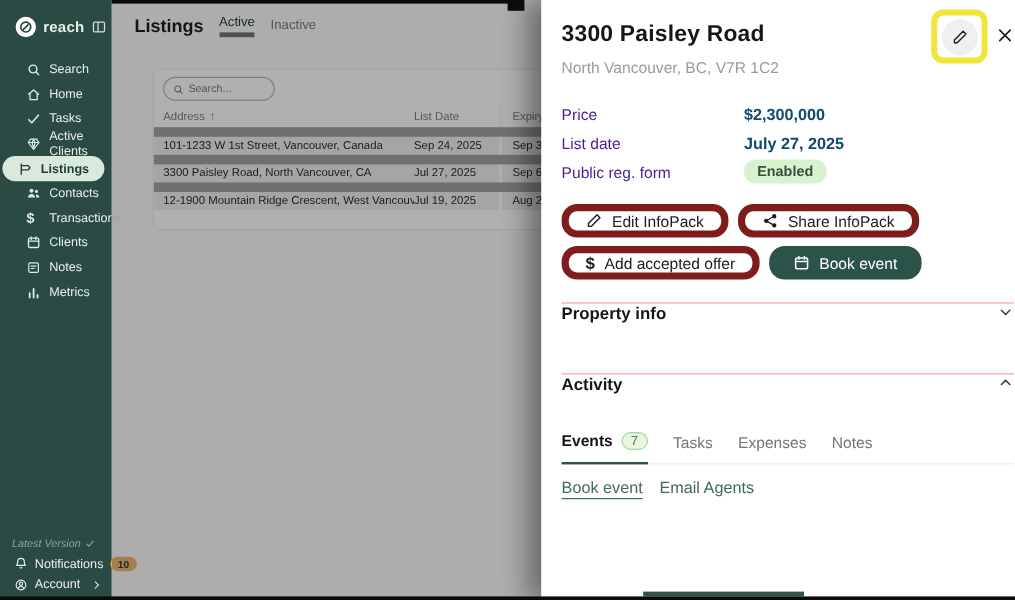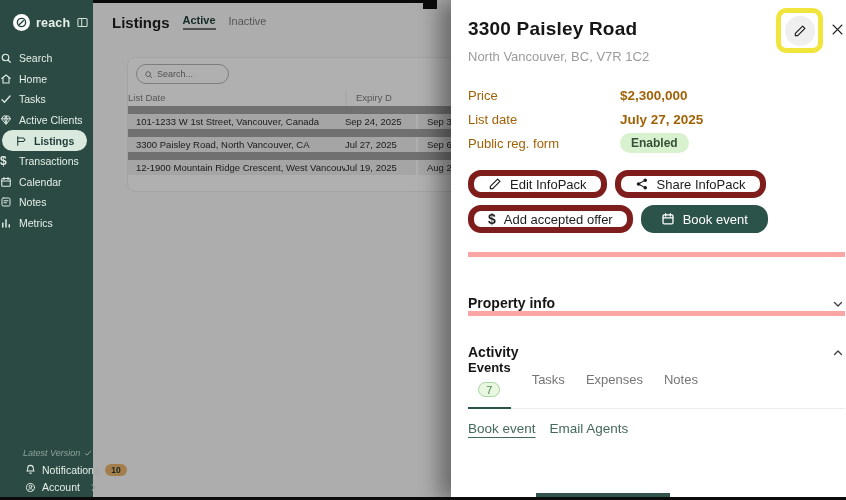--- a/index.html
+++ b/index.html
@@ -8,37 +8,37 @@
   .stage { position:absolute; inset:0; width:846px; height:500px; background:#fbfbfb; }
   svg { display:block; }
 
   
   .sidebar { position:absolute; left:0; top:0; width:93px; height:500px; background:#2a4a43; color:#e7efe9; z-index:2; }
   .logo-row { display:flex; align-items:center; gap:6px; padding:14px 8px 0 13px; }
   .logo-circle { width:17px; height:17px; background:#fff; border-radius:50%; display:flex; align-items:center; justify-content:center; color:#22413b; flex:none; }
   .logo-text { font-size:12.5px; font-weight:bold; letter-spacing:.2px; flex:1; }
   .collapse-btn { color:#cfe0d7; cursor:pointer; }
   .nav { margin-top:17px; }
-  .nav-item { display:flex; align-items:center; gap:7px; height:20.6px; padding-left:0; font-size:10.5px; color:#e7efe9; cursor:pointer; }
+  .nav-item { display:flex; align-items:center; gap:7px; height:20.6px; padding-left:22px; font-size:10.5px; color:#e7efe9; cursor:pointer; }
   .nav-item .nico { width:12px; flex:none; color:#dfeae3; }
   .nav-item.active { background:#d9e9dd; color:#1e3c35; border-radius:13px; margin:0 6px 0 2px; padding-left:13px; font-weight:bold; }
   .nav-item.active .nico { color:#1e3c35; }
-  .side-footer { position:absolute; left:14px; bottom:4px; width:93px; }
+  .side-footer { position:absolute; left:1px; bottom:4px; width:93px; }
   .version-row { display:flex; align-items:center; gap:4px; padding-left:9px; font-size:9px; font-style:italic; color:#8da49c; height:16px; }
   .foot-item { display:flex; align-items:center; gap:6px; padding-left:11px; height:17.5px; font-size:10.5px; cursor:pointer; }
   .foot-item .nico { width:11px; flex:none; }
   .notif-badge { margin-left:auto; margin-right:7px; background:#eeb96e; color:#2b3a34; font-size:8.5px; font-weight:bold; padding:1px 6px; border-radius:8px; }
   .foot-chevron { margin-left:auto; margin-right:9px; color:#cfe0d7; }
 
   
   .main { position:absolute; left:93px; top:0; width:753px; height:500px; background:#fbfbfb; }
   .page-header { height:44px; display:flex; align-items:center; padding-left:19px; gap:13px; }
   .page-title { font-size:15px; font-weight:bold; color:#1f1f1f; }
   .htab { font-size:11px; color:#7c7c7c; padding-bottom:2px; cursor:pointer; }
-  .htab.active { color:#1e3c35; font-weight:bold; border-bottom:2px solid #737373; }
+  .htab.active { color:#1e3c35; font-weight:normal; border-bottom:4px solid #737373; }
   .card { position:absolute; left:34px; top:57px; width:560px; height:135px; background:#fff; border:1px solid #ededed; border-radius:8px; overflow:hidden; }
   .search-box { display:flex; align-items:center; gap:4px; margin:6px 0 0 8px; width:93px; height:20px; border:1px solid #b5b5b5; border-radius:10px; padding:0 7px; color:#8a8a8a; }
   .search-box input { border:none; outline:none; width:60px; font-size:9px; background:transparent; color:#555; font-family:inherit; }
   .tgrid { display:grid; grid-template-columns:217px 71px 1fr; }
   .thead { margin-top:5px; height:17px; align-items:center; color:#7e7e7e; font-size:9.5px; }
   .th1 { padding-left:8px; display:flex; align-items:center; gap:4px; }
   .trow { height:23px; align-items:center; background:#efefef; border-top:8px solid #a3a3a3; font-size:9.5px; color:#2c2c2c; cursor:pointer; }
   .trow > div { white-space:nowrap; overflow:hidden; }
   .td1 { padding-left:8px; }
   .td3 { border-left:2px solid #fff; padding-left:9px; height:100%; display:flex; align-items:center; }
@@ -57,43 +57,43 @@
   .panel-head { display:flex; align-items:flex-start; }
   .panel-titles { padding-top:18px; flex:1; }
   .panel-title { font-size:19px; font-weight:bold; color:#161616; letter-spacing:.2px; }
   .panel-subtitle { margin-top:9px; font-size:13px; color:#9b9b9b; }
   .hl-box { margin-top:8px; width:47px; height:45px; border:5px solid #f1e53d; border-radius:10px; display:flex; align-items:center; justify-content:center; flex:none; }
   .icon-circle { width:30px; height:30px; border-radius:50%; background:#efefef; display:flex; align-items:center; justify-content:center; color:#1d1d1d; cursor:pointer; }
   .close-btn { margin:22px 0 0 7px; color:#1d1d1d; cursor:pointer; flex:none; }
 
   .fields { margin-top:19px; }
   .frow { display:flex; align-items:center; height:24px; }
-  .flabel { width:152px; font-size:13px; color:#a16207; flex:none; }
-  .fvalue { font-size:13.5px; font-weight:bold; color:#a16207; }
+  .flabel { width:152px; font-size:13px; color:#4c1d95; flex:none; }
+  .fvalue { font-size:13.5px; font-weight:bold; color:#0c4a6e; }
   .badge-enabled { font-size:12px; font-weight:bold; color:#35503a; background:#d8f2cf; padding:3px 11px; border-radius:11px; }
 
   .actions { margin-top:15px; }
   .act-row { display:flex; gap:8px; margin-bottom:7px; }
   .btn { display:inline-flex; align-items:center; gap:8px; height:28px; padding:0 14px; border:6px solid #7f1d1d; border-radius:13px;
          background:#fff; font-size:13px; color:#1c1c1c; font-family:inherit; cursor:pointer; }
   .btn .bico { color:#1c1c1c; }
   .btn.primary { background:#2c5349; border-color:#2c5349; color:#fff; }
   .btn.primary .bico { color:#fff; }
   .dollar-glyph { font-weight:bold; font-size:14px; line-height:1; }
 
-  .section { border-top:5px solid #fca5a5; display:flex; align-items:flex-end; justify-content:space-between; cursor:pointer; }
+  .section { border-top:1px solid #fca5a5; display:flex; align-items:flex-start; justify-content:space-between; cursor:pointer; }
   .sec-pi { margin-top:19px; height:59px; }
   .sec-se { height:58px; }
   .sec-ac { height:49px; }
   .sec-label { font-size:14px; font-weight:bold; color:#161616; }
   .chev { color:#3c3c3c; }
 
   .atabs { display:flex; gap:21px; border-bottom:1px solid #ececec; }
   .atab { font-size:13px; color:#757575; padding-bottom:10px; cursor:pointer; display:flex; align-items:center; gap:7px; }
-  .atab.active { color:#141414; font-weight:bold; border-bottom:2.5px solid #2c5349; margin-bottom:-1px;flex-direction:column; }
+  .atab.active { color:#141414; font-weight:bold; border-bottom:2.5px solid #2c5349; margin-bottom:-1px; }
   .count-badge { background:#e9f6e0; border:1px solid #a5d6a1; color:#44884c; font-size:11px; font-weight:normal; padding:0.5px 7px; border-radius:10px; }
   .alinks { display:flex; gap:14px; margin-top:12px; }
   .alink { font-size:13.5px; color:#44695d; cursor:pointer; }
   .alink.underlined { text-decoration:underline; text-underline-offset:4px; }
   .peek-bar { position:absolute; left:85px; bottom:3px; width:134px; height:4px; background:#33544c; }
 </style>
 </head>
 <body>
 
 <div class="stage">
@@ -155,33 +155,44 @@
       <div class="nav-item active">
         <span class="nico">
             <svg width="12" height="12" viewBox="0 0 24 24" fill="none" stroke="currentColor" stroke-width="2.2" stroke-linecap="round" stroke-linejoin="round">
               <line x1="5.5" y1="3.5" x2="5.5" y2="20.5"></line>
               <path d="M5.5 6h11.5l3 3.5-3 3.5H5.5"></path>
             </svg>
           </span>
         <span>Listings</span>
       </div>
       <div class="nav-item">
+        <span class="nico">
+            <svg width="12" height="12" viewBox="0 0 24 24" fill="currentColor">
+              <circle cx="8.5" cy="8" r="3.4"></circle>
+              <path d="M2.5 19c0-3.4 2.7-5.6 6-5.6s6 2.2 6 5.6z"></path>
+              <circle cx="16.8" cy="9" r="2.6"></circle>
+              <path d="M16 14c3 0 5.5 1.8 5.5 5h-5z"></path>
+            </svg>
+          </span>
+        <span>Contacts</span>
+      </div>
+      <div class="nav-item">
         <span class="nico dollar-glyph" style="font-size:12px;">$</span>
         <span>Transactions</span>
       </div>
       <div class="nav-item">
         <span class="nico">
             <svg width="12" height="12" viewBox="0 0 24 24" fill="none" stroke="currentColor" stroke-width="2.2" stroke-linecap="round">
               <rect x="3.5" y="5" width="17" height="15.5" rx="2"></rect>
               <line x1="3.5" y1="10" x2="20.5" y2="10"></line>
               <line x1="8" y1="3" x2="8" y2="7"></line>
               <line x1="16" y1="3" x2="16" y2="7"></line>
             </svg>
           </span>
-        <span>Calendar</span>
+        <span>Clients</span>
       </div>
       <div class="nav-item">
         <span class="nico">
             <svg width="12" height="12" viewBox="0 0 24 24" fill="none" stroke="currentColor" stroke-width="2" stroke-linecap="round">
               <rect x="4" y="4" width="16" height="16" rx="2.5"></rect>
               <line x1="8" y1="9.5" x2="16" y2="9.5"></line>
               <line x1="8" y1="13.5" x2="13" y2="13.5"></line>
             </svg>
           </span>
         <span>Notes</span>
@@ -247,20 +258,24 @@
         <span>
             <svg width="9" height="9" viewBox="0 0 24 24" fill="none" stroke="currentColor" stroke-width="2.6" stroke-linecap="round">
               <circle cx="11" cy="11" r="6.5"></circle>
               <line x1="16" y1="16" x2="20.5" y2="20.5"></line>
             </svg>
           </span>
         <input type="text" placeholder="Search..." style="">
       </div>
 
       <div class="tgrid thead">
+        <div class="th1">
+          <span>Address</span>
+          <span>↑</span>
+        </div>
         <div>List Date</div>
         <div class="th3">Expiry D</div>
       </div>
 
       <div class="tgrid trow">
         <div class="td1">101-1233 W 1st Street, Vancouver, Canada</div>
         <div>Sep 24, 2025</div>
         <div class="td3">Sep 30, 2</div>
       </div>
       <div class="tgrid trow">

